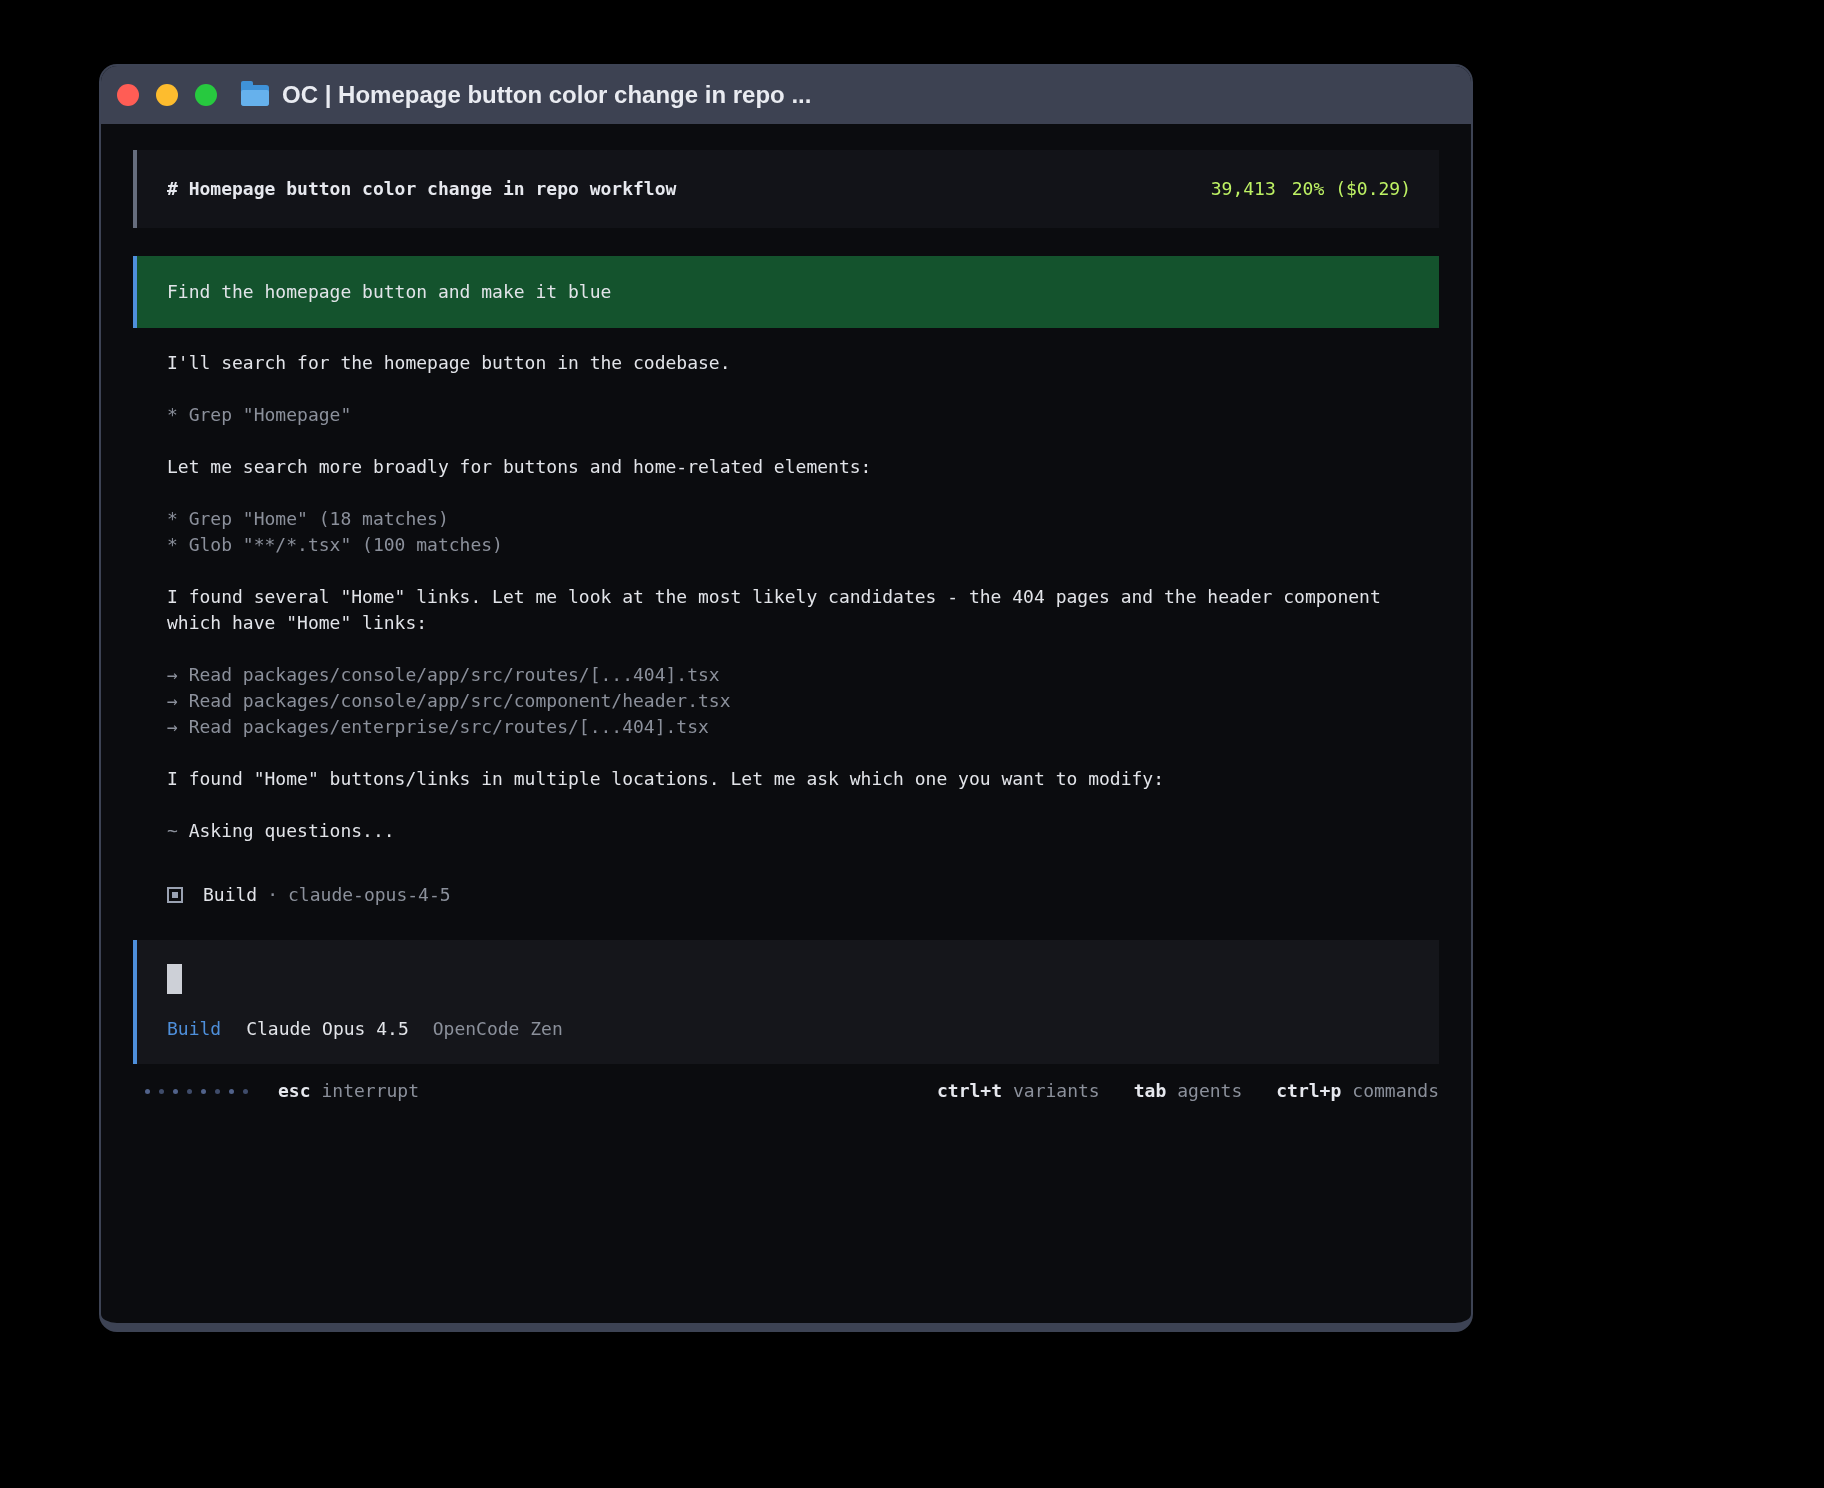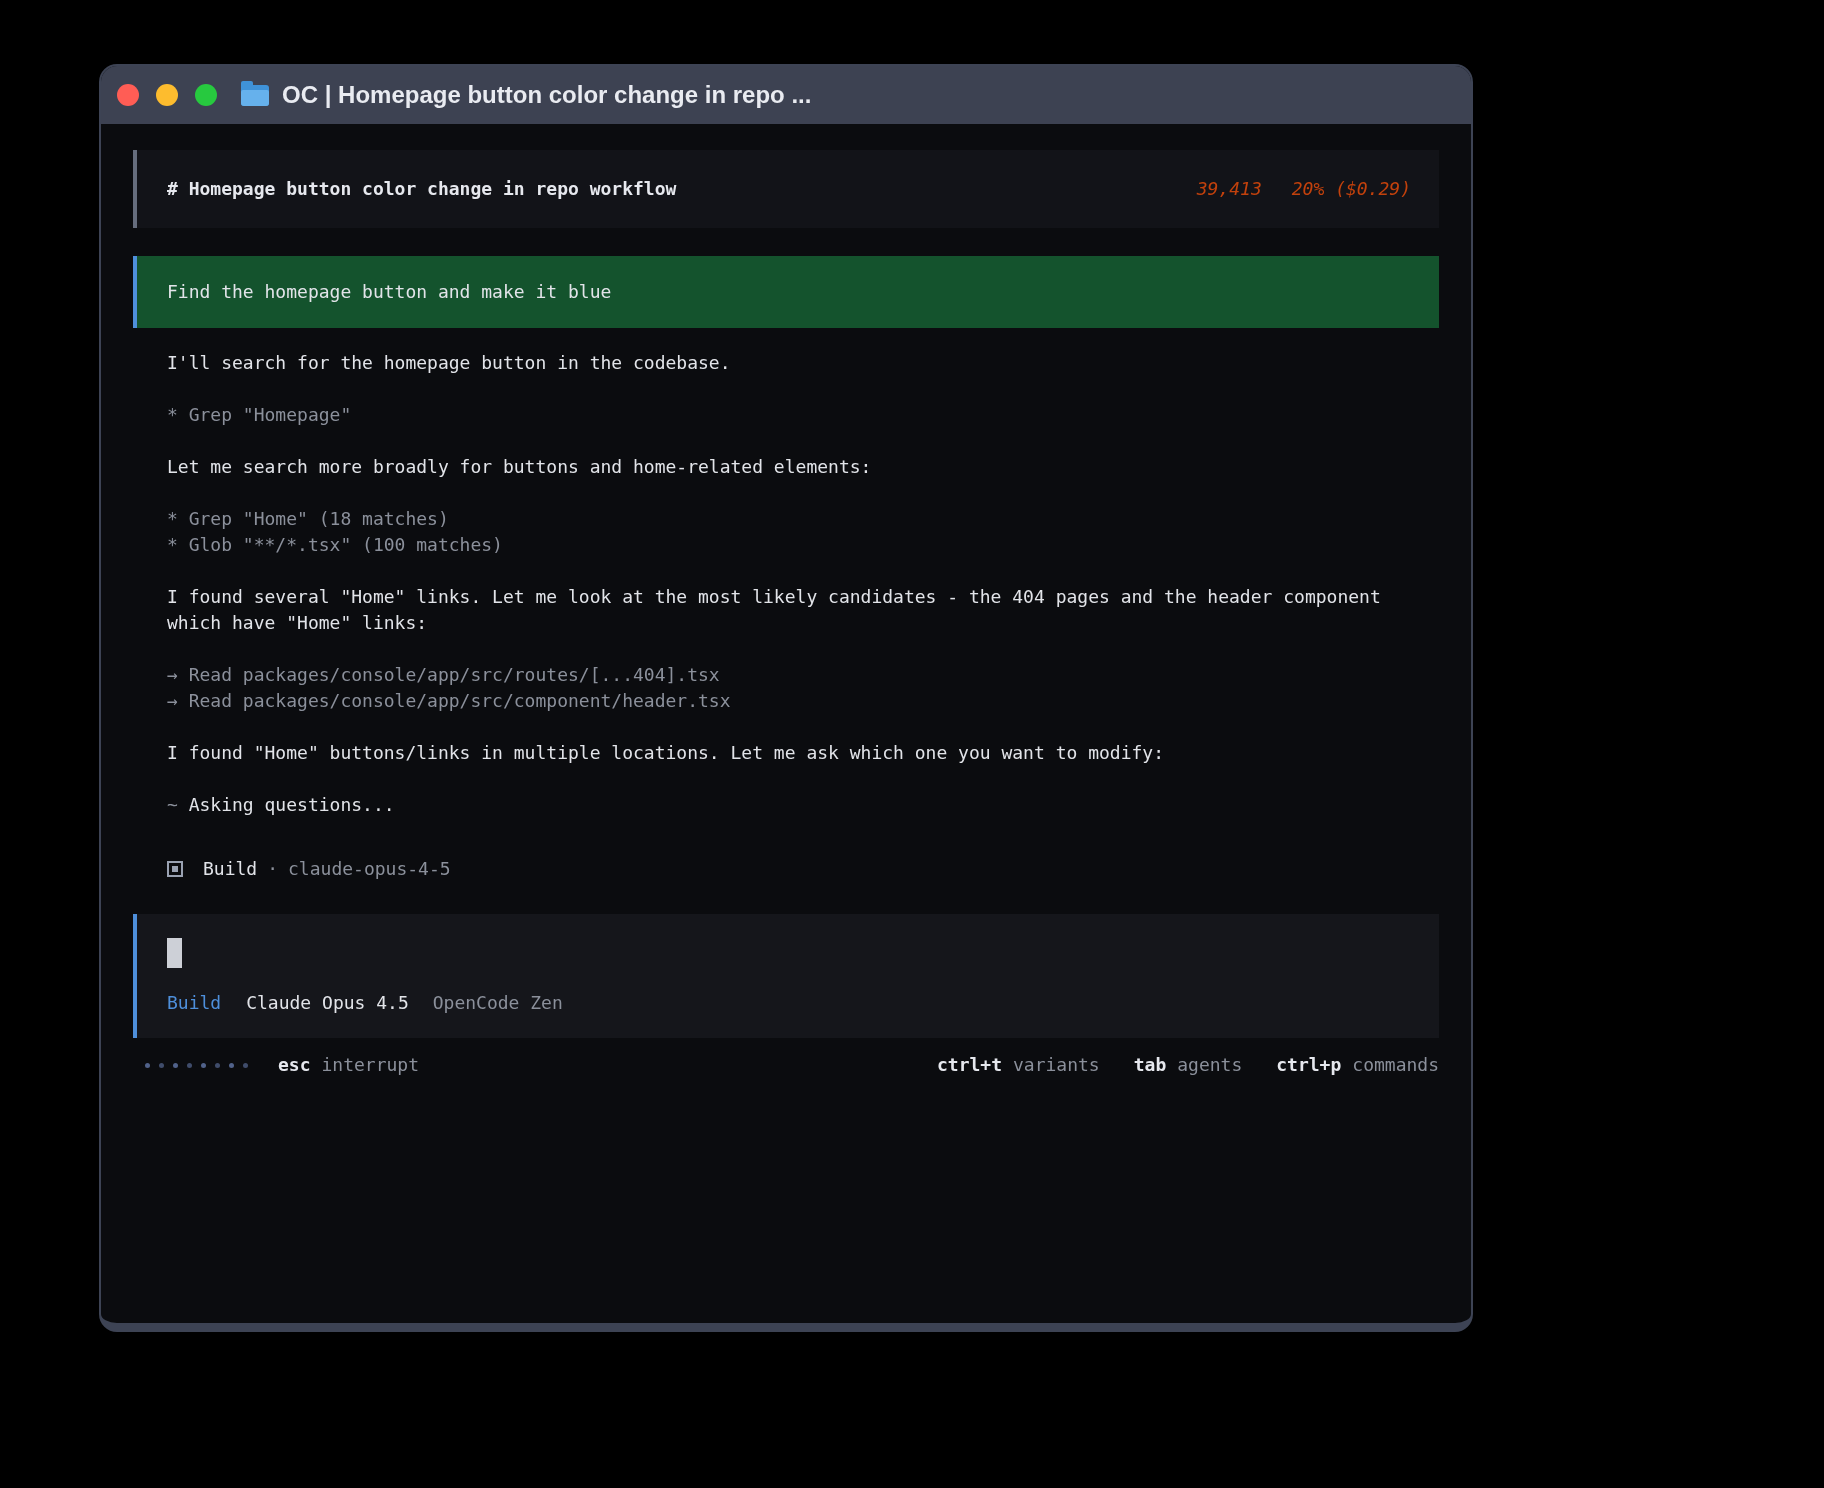--- a/index.html
+++ b/index.html
@@ -52,21 +52,21 @@
   .t-white { color: #e2e4e9; }
   .t-gray  { color: #8b909b; }
   .t-blue  { color: #4e8fdb; }
 
   .session-header {
     background: #121318; border-left: 4px solid #666d7d;
     height: 78px; display: flex; align-items: center; justify-content: space-between;
     padding: 0 28px 0 30px;
   }
   .sh-title { font-weight: 700; color: #e6e8ee; white-space: nowrap; }
-  .sh-stats { display: flex; gap: 30px; color: #c2410c; white-space: nowrap; font-style: italic; }
+  .sh-stats { display: flex; gap: 16px; color: #bef264; white-space: nowrap; }
 
   .user-block {
     margin-top: 28px;
     background: #14532d; border-left: 4px solid #4e8fdb;
     height: 72px; display: flex; align-items: center; padding: 0 30px;
   }
 
   .transcript { margin-top: 22px; padding-left: 34px; }
   .transcript p { margin: 0 0 26px; }
   .tool-group { color: #8b909b; margin: 0 0 26px; }
@@ -161,20 +161,23 @@
 
       <p class="t-white">I found several "Home" links. Let me look at the most likely candidates - the 404 pages and the header component which have "Home" links:</p>
 
       <div class="tool-group">
         <div class="tool-line">
           <span class="prefix">→</span><span>Read packages/console/app/src/routes/[...404].tsx</span>
         </div>
         <div class="tool-line">
           <span class="prefix">→</span><span>Read packages/console/app/src/component/header.tsx</span>
         </div>
+        <div class="tool-line">
+          <span class="prefix">→</span><span>Read packages/enterprise/src/routes/[...404].tsx</span>
+        </div>
       </div>
 
       <p class="t-white">I found "Home" buttons/links in multiple locations. Let me ask which one you want to modify:</p>
 
       <div class="status-line">
         <span class="prefix t-gray">~</span><span class="t-white">Asking questions...</span>
       </div>
 
       <div class="agent-line">
         <span class="build-icon"></span>

